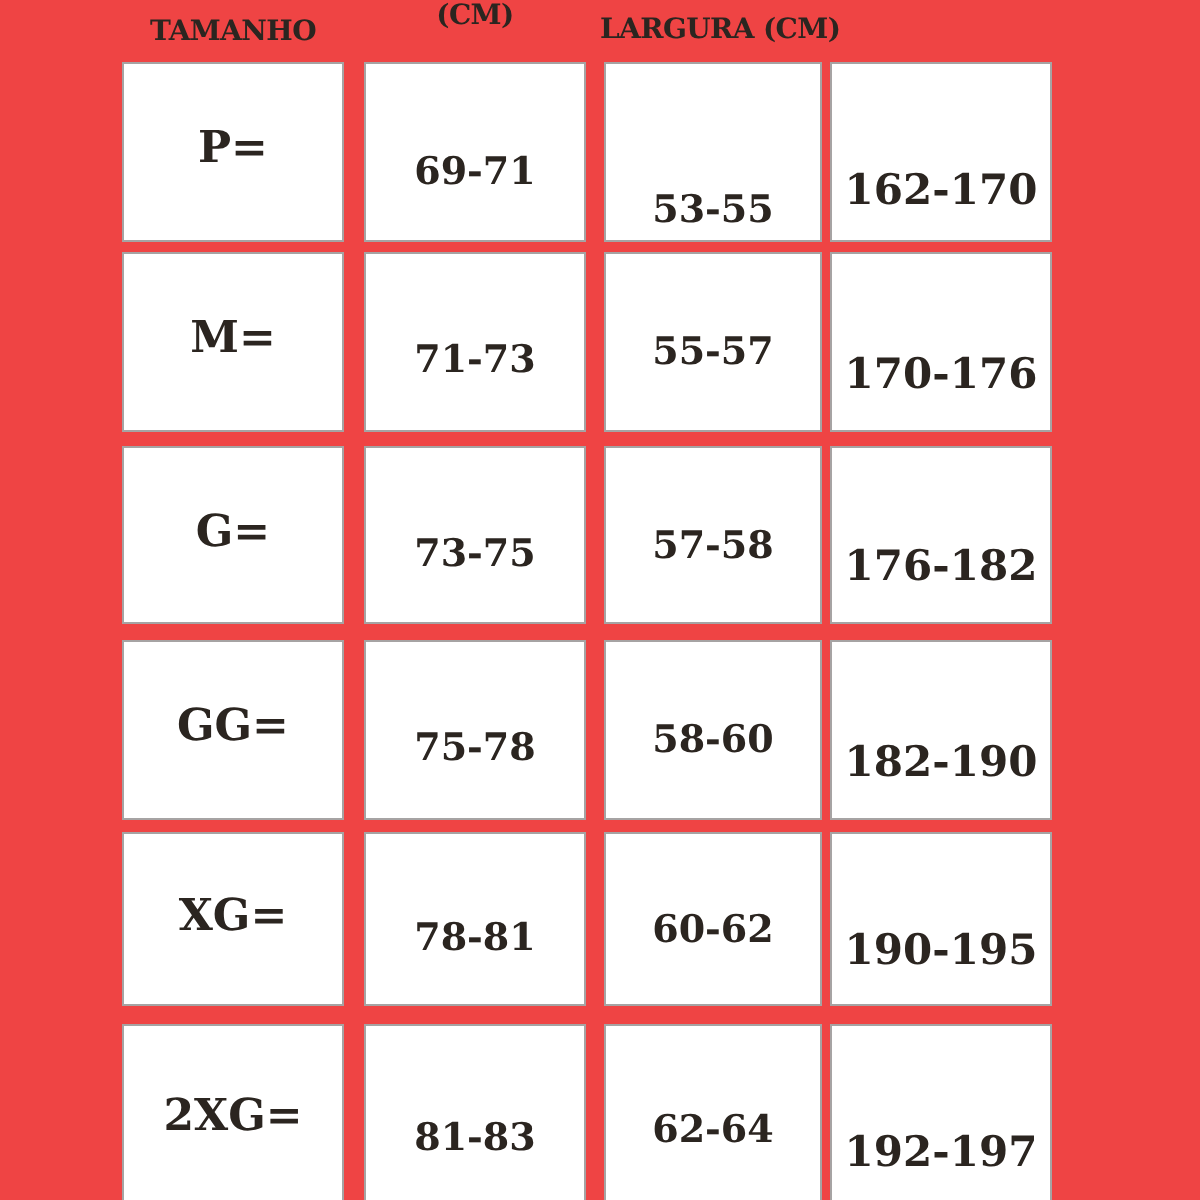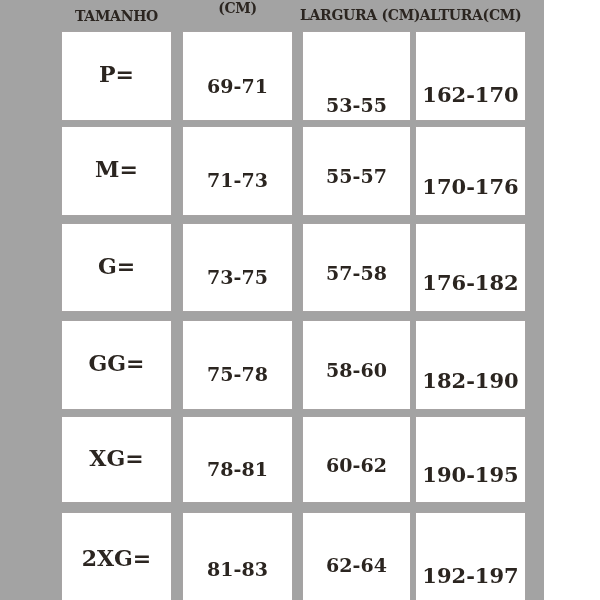--- a/index.html
+++ b/index.html
@@ -2,24 +2,24 @@
 <html><head>
 <meta charset="utf-8">
 <style>
   html, body {
     margin: 0;
     padding: 0;
     background: #ffffff;
   }
   #canvas {
     position: relative;
-    width: 544px;
+    width: 600px;
     height: 600px;
     overflow: hidden;
-    background: #a3a3a3;
+    background: #ef4444;
     font-family: "DejaVu Serif", serif;
     color: #2b2520;
   }
   .hdr {
     position: absolute;
     text-align: center;
     font-weight: bold;
     font-size: 14px;
     letter-spacing: -0.3px;
     white-space: nowrap;
@@ -61,21 +61,20 @@
 </head>
 <body>
 
 <div id="canvas">
 
   <div class="hdr hc1">TAMANHO</div>
   <div class="hdr hc2">
     <div>(CM)</div>
   </div>
   <div class="hdr hc3">LARGURA (CM)</div>
-  <div class="hdr hc4">ALTURA(CM)</div>
 
   <div class="cell c1 r1">P=</div>
   <div class="cell c2 r1">69-71</div>
   <div class="cell c3 r1">53-55</div>
   <div class="cell c4 r1">162-170</div>
 
   <div class="cell c1 r2">M=</div>
   <div class="cell c2 r2">71-73</div>
   <div class="cell c3 r2">55-57</div>
   <div class="cell c4 r2">170-176</div>

